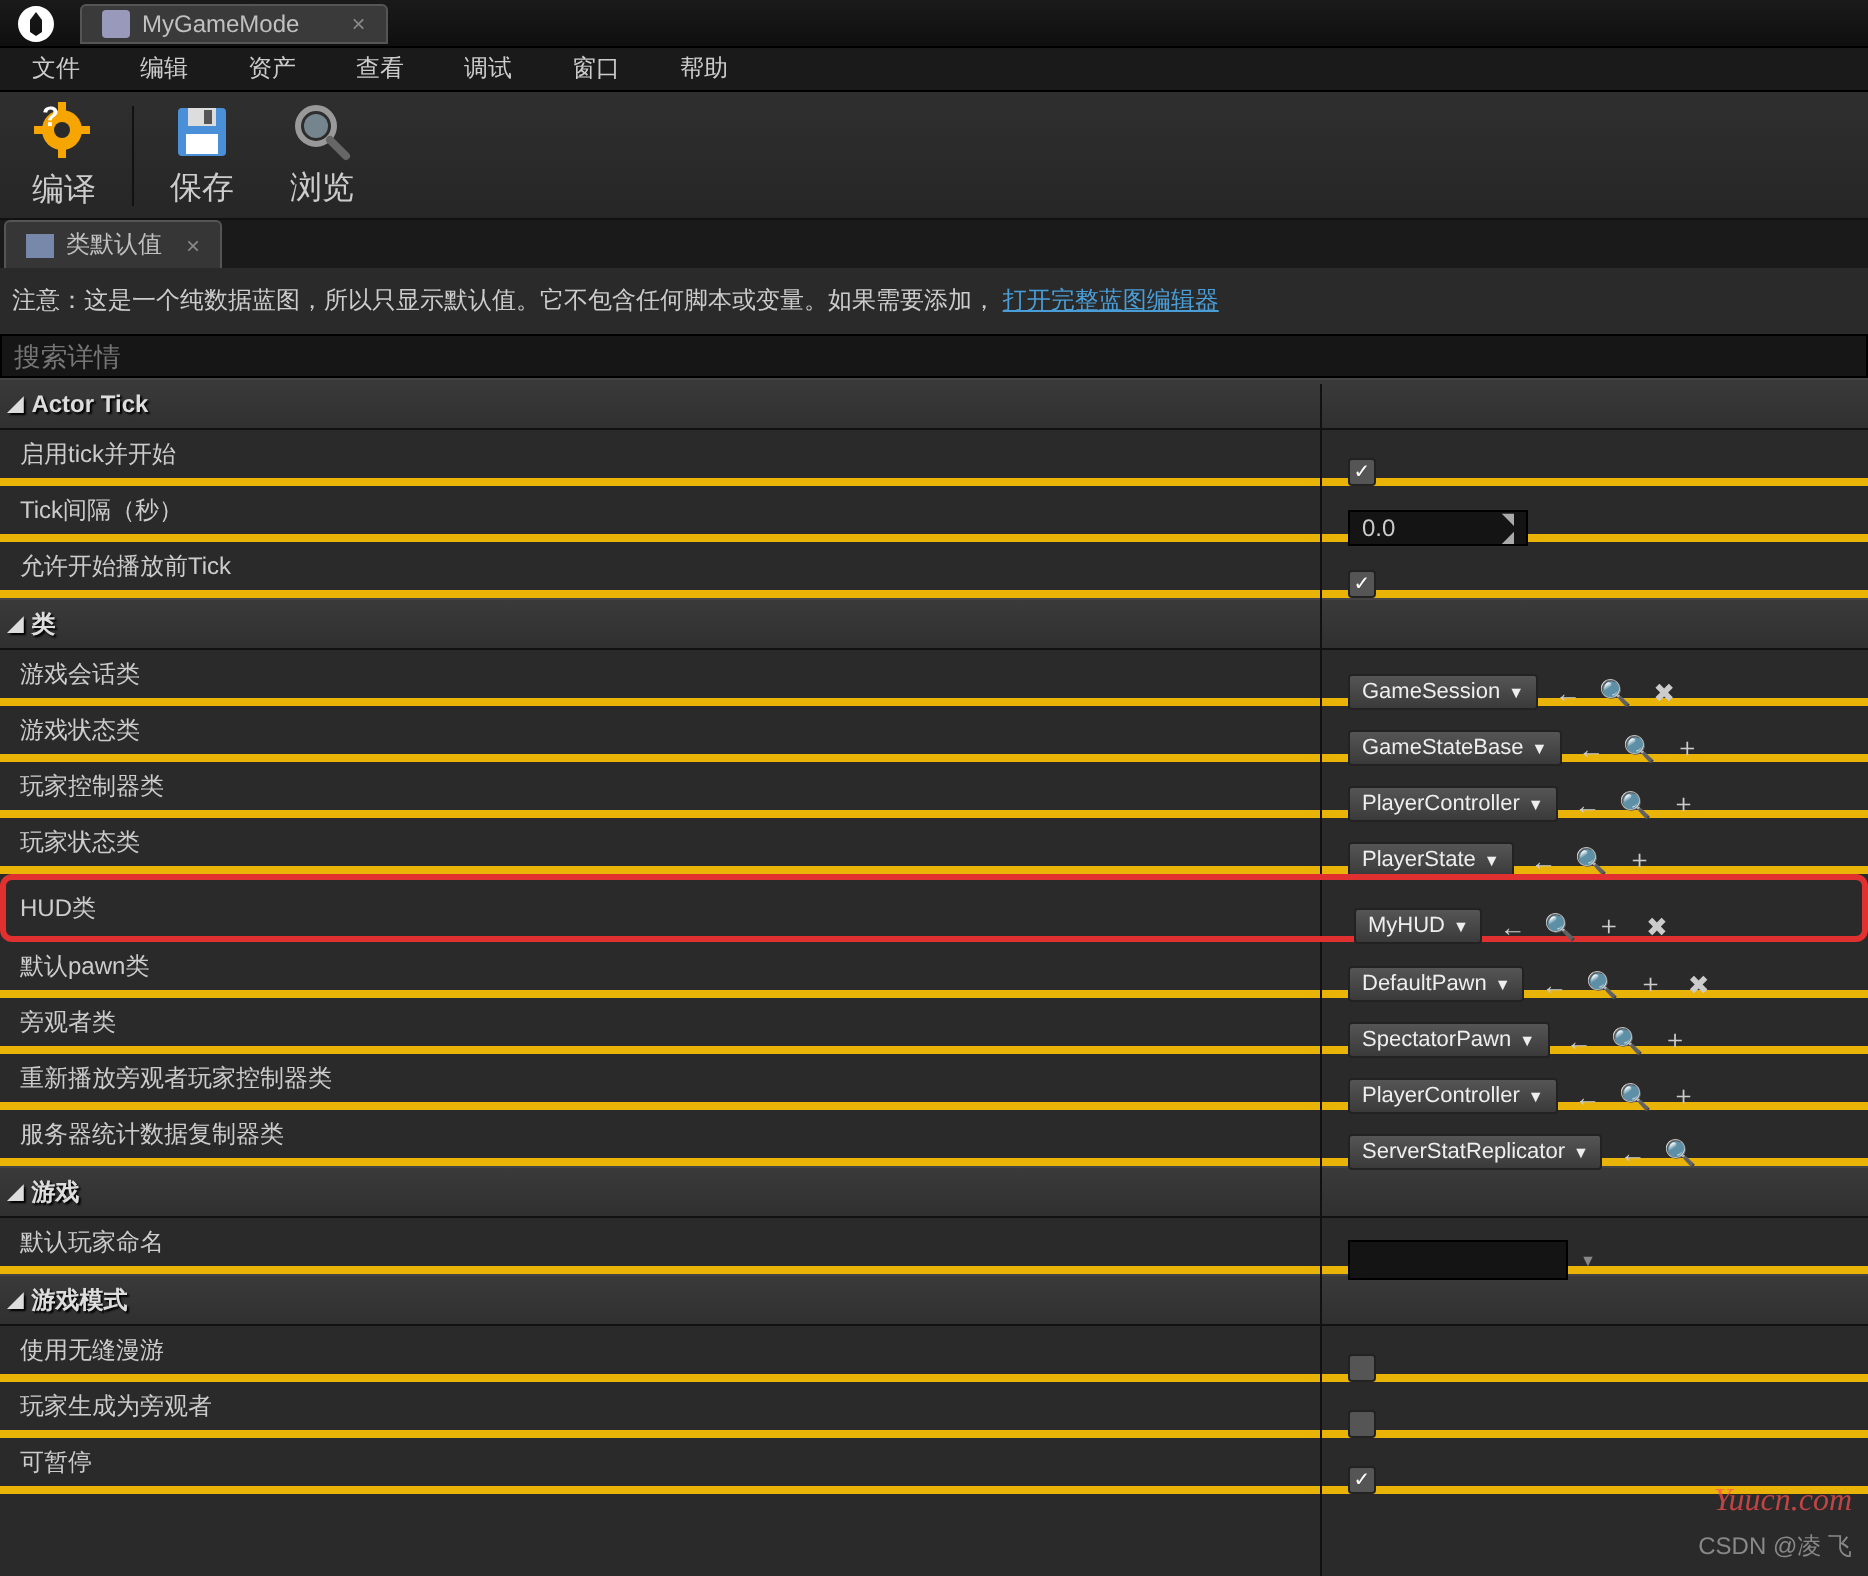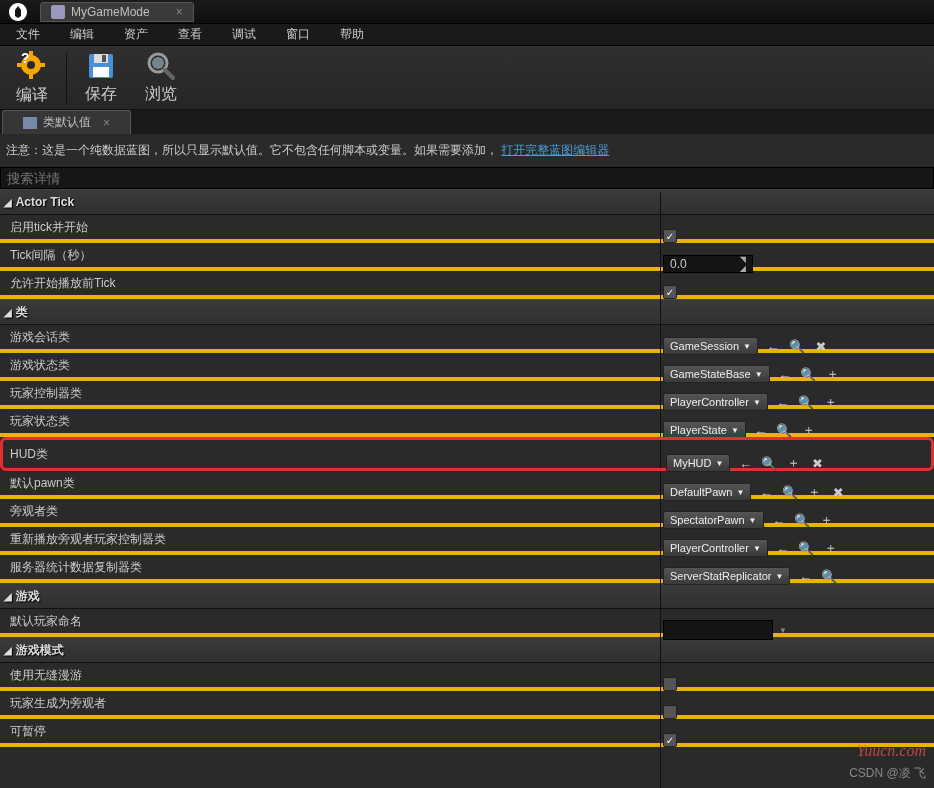--- a/index.html
+++ b/index.html
@@ -14,37 +14,37 @@
 .menubar { height: 22px; background: #1a1a1a; display: flex; align-items: center; padding: 0 6px; gap: 10px; border-bottom: 1px solid #000; }
 .menu-item { padding: 2px 10px; color: #ccc; }
 
 .toolbar { height: 64px; background: linear-gradient(#2f2f2f, #262626); display: flex; align-items: center; padding: 0 2px; border-bottom: 1px solid #111; }
 .tool-btn { display: flex; flex-direction: column; align-items: center; justify-content: center; padding: 4px 12px; height: 60px; gap: 2px; }
 .tool-icon { width: 36px; height: 36px; display: flex; align-items: center; justify-content: center; }
 .tool-label { font-size: 16px; color: #ccc; }
 .tool-sep { width: 1px; height: 50px; background: #111; margin: 0 4px; }
 
 .subtab-row { height: 24px; background: #1a1a1a; display: flex; align-items: flex-end; }
-.subtab { background: #363636; border: 1px solid #555; border-bottom: none; border-radius: 3px 3px 0 0; padding: 3px 20px; display: flex; align-items: center; gap: 6px; margin-left: 2px; }
+.subtab { background: #363636; border: 1px solid #555; border-bottom: none; border-radius: 3px 3px 0 0; padding: 3px 10px; display: flex; align-items: center; gap: 6px; margin-left: 2px; }
 .subtab-icon { width: 14px; height: 12px; background: #7788aa; }
 .subtab-close { color: #888; margin-left: 6px; }
 
 .info-bar { background: #2a2a2a; padding: 8px 6px; color: #ccc; }
 .info-link { color: #4a9ed8; text-decoration: underline; }
 
 .search-bar { height: 22px; background: #161616; border: 1px solid #000; padding: 2px 6px; color: #666; }
 
 .section-header { height: 26px; background: linear-gradient(#3a3a3a, #303030); display: flex; align-items: center; padding: 0 4px; font-weight: bold; color: #ddd; text-shadow: 1px 1px 1px #000; border-top: 1px solid #444; border-bottom: 1px solid #111; }
 .section-arrow { margin-right: 4px; font-size: 10px; }
 
 .prop-row { height: 28px; display: flex; align-items: center; border-bottom: 4px solid #eab308; }
 .prop-row.highlighted { border: 3px solid #e03030; border-radius: 6px; height: 34px; position: relative; z-index: 5; }
 .prop-label { width: 660px; padding-left: 10px; color: #ccc; flex-shrink: 0; }
 .prop-row.highlighted .prop-label { padding-left: 7px; }
-.prop-value { flex: 1; display: flex; align-items: center; gap: 6px; padding-left: 3px; margin-top: 18px; }
+.prop-value { flex: 1; display: flex; align-items: center; gap: 6px; padding-left: 14px; margin-top: 18px; }
 
 .checkbox { width: 14px; height: 14px; background: #555; border: 1px solid #222; border-radius: 2px; display: inline-flex; align-items: center; justify-content: center; color: #fff; font-size: 10px; }
 .checkbox.checked::after { content: "✓"; }
 
 .number-input { background: #141414; border: 1px solid #000; color: #ccc; padding: 2px 6px; width: 90px; height: 18px; display: flex; align-items: center; justify-content: space-between; }
 .num-arrows { font-size: 8px; color: #aaa; }
 
 .text-input { background: #141414; border: 1px solid #000; color: #ccc; padding: 2px 6px; width: 110px; height: 20px; }
 
 .dropdown { background: linear-gradient(#555, #3a3a3a); border: 1px solid #222; border-radius: 2px; color: #eee; padding: 2px 6px; height: 18px; display: inline-flex; align-items: center; gap: 4px; font-size: 11px; white-space: nowrap; }

